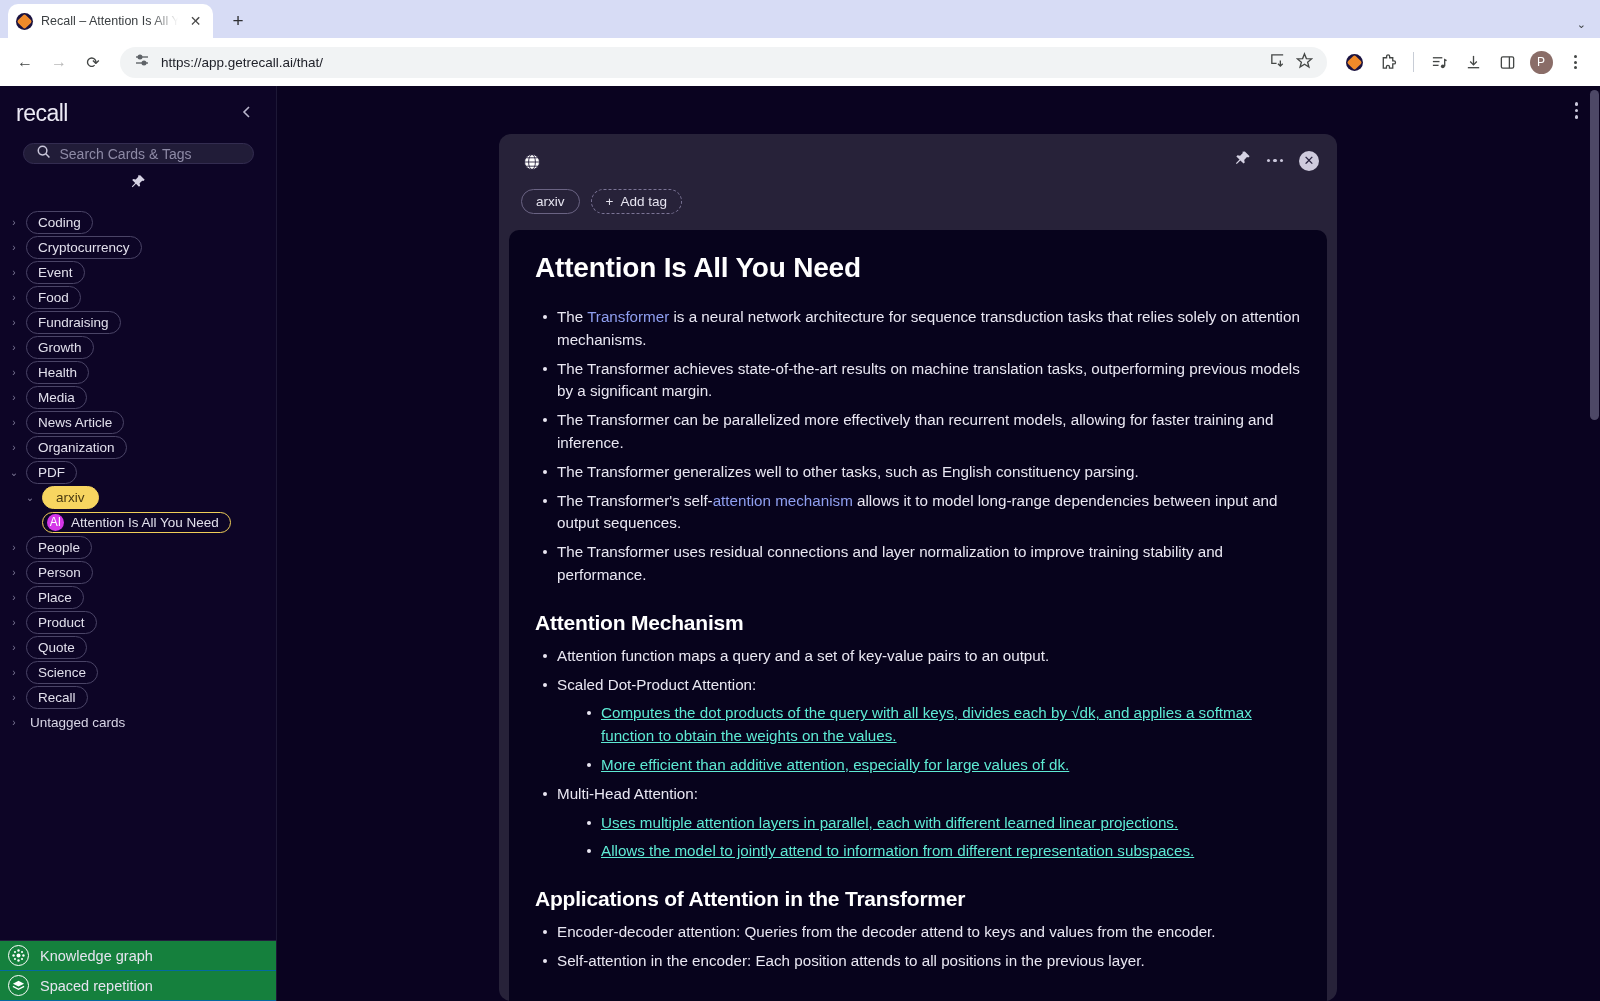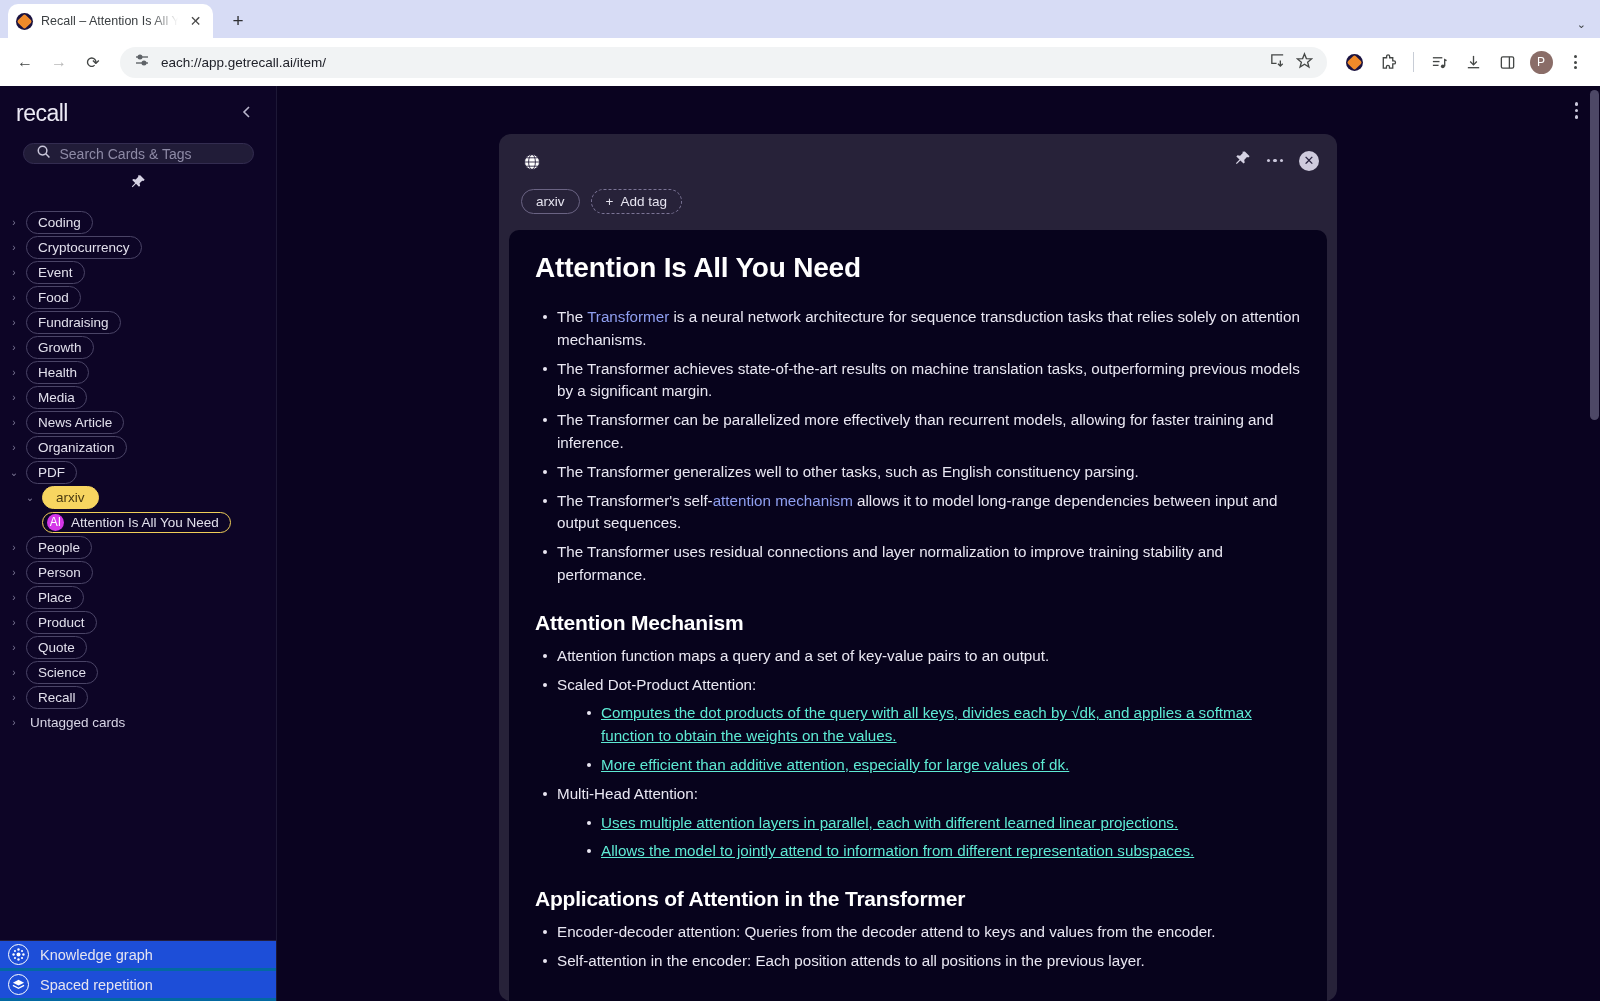--- a/index.html
+++ b/index.html
@@ -135,21 +135,21 @@
     background: #d436e8; color: #fff; font-size: 12px;
     display: flex; align-items: center; justify-content: center;
   }
   .indent-1 { padding-left: 16px; }
   .indent-2 { padding-left: 36px; }
 
   .sb-bottom { border-top: 1px solid #241e3d; }
   .sb-bottom-item {
     height: 30px; display: flex; align-items: center; gap: 11px;
     padding-left: 8px; color: #e6e4f0; font-size: 14.5px;
-    background: #1d4ed8; border-bottom: 3px solid #0369a1;
+    background: #15803d; border-bottom: 1px solid #0369a1;
   }
   .circ-icon {
     width: 21px; height: 21px; flex: 0 0 21px; border-radius: 50%;
     border: 1.6px solid #ffffff; display: flex;
     align-items: center; justify-content: center; color: #fff;
   }
 
   
   .main { flex: 1; position: relative; background: #0a0320; overflow: hidden; }
   .main-kebab {
@@ -256,21 +256,21 @@
 
     <div class="omnibox">
       <span>
         <svg width="16" height="16" viewBox="0 0 16 16" fill="none" stroke="#5f6368" stroke-width="1.4">
           <line x1="2" y1="5" x2="14" y2="5"></line>
             <line x1="2" y1="11" x2="14" y2="11"></line>
           <circle cx="6" cy="5" r="1.8" fill="#5f6368"></circle>
             <circle cx="10" cy="11" r="1.8" fill="#5f6368"></circle>
         </svg>
       </span>
-      <span class="omni-url">each://app.getrecall.ai/item/</span>
+      <span class="omni-url">https://app.getrecall.ai/that/</span>
       <span class="omni-right">
         <span>
           <svg width="17" height="17" viewBox="0 0 18 18" fill="none" stroke="#444746" stroke-width="1.4">
             <path d="M15 3H3v9h5"></path>
               <path d="M12 9v6M9.5 12.5L12 15l2.5-2.5"></path>
           </svg>
         </span>
         <span>
           <svg width="17" height="17" viewBox="0 0 18 18" fill="none" stroke="#444746" stroke-width="1.4">
             <polygon points="9,2 11,7 16.5,7.3 12.3,10.8 13.7,16 9,13 4.3,16 5.7,10.8 1.5,7.3 7,7"></polygon>

